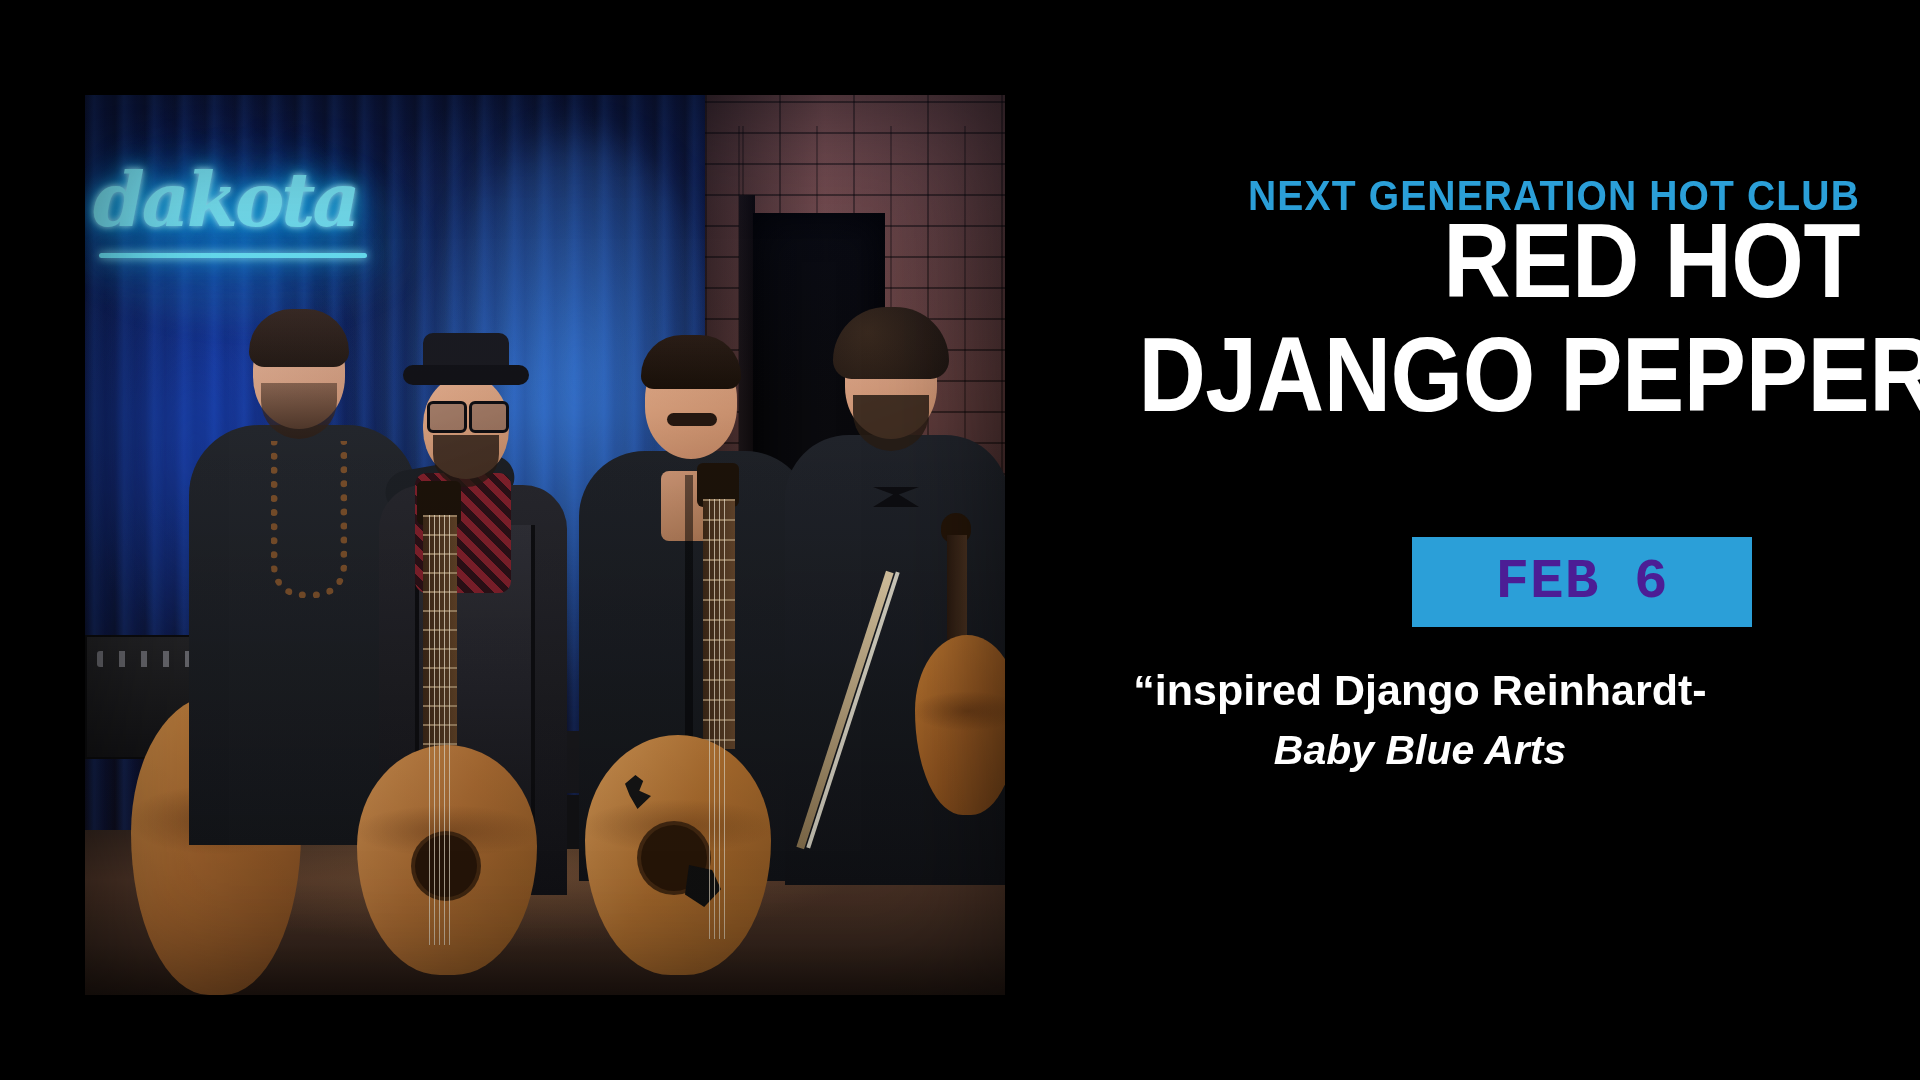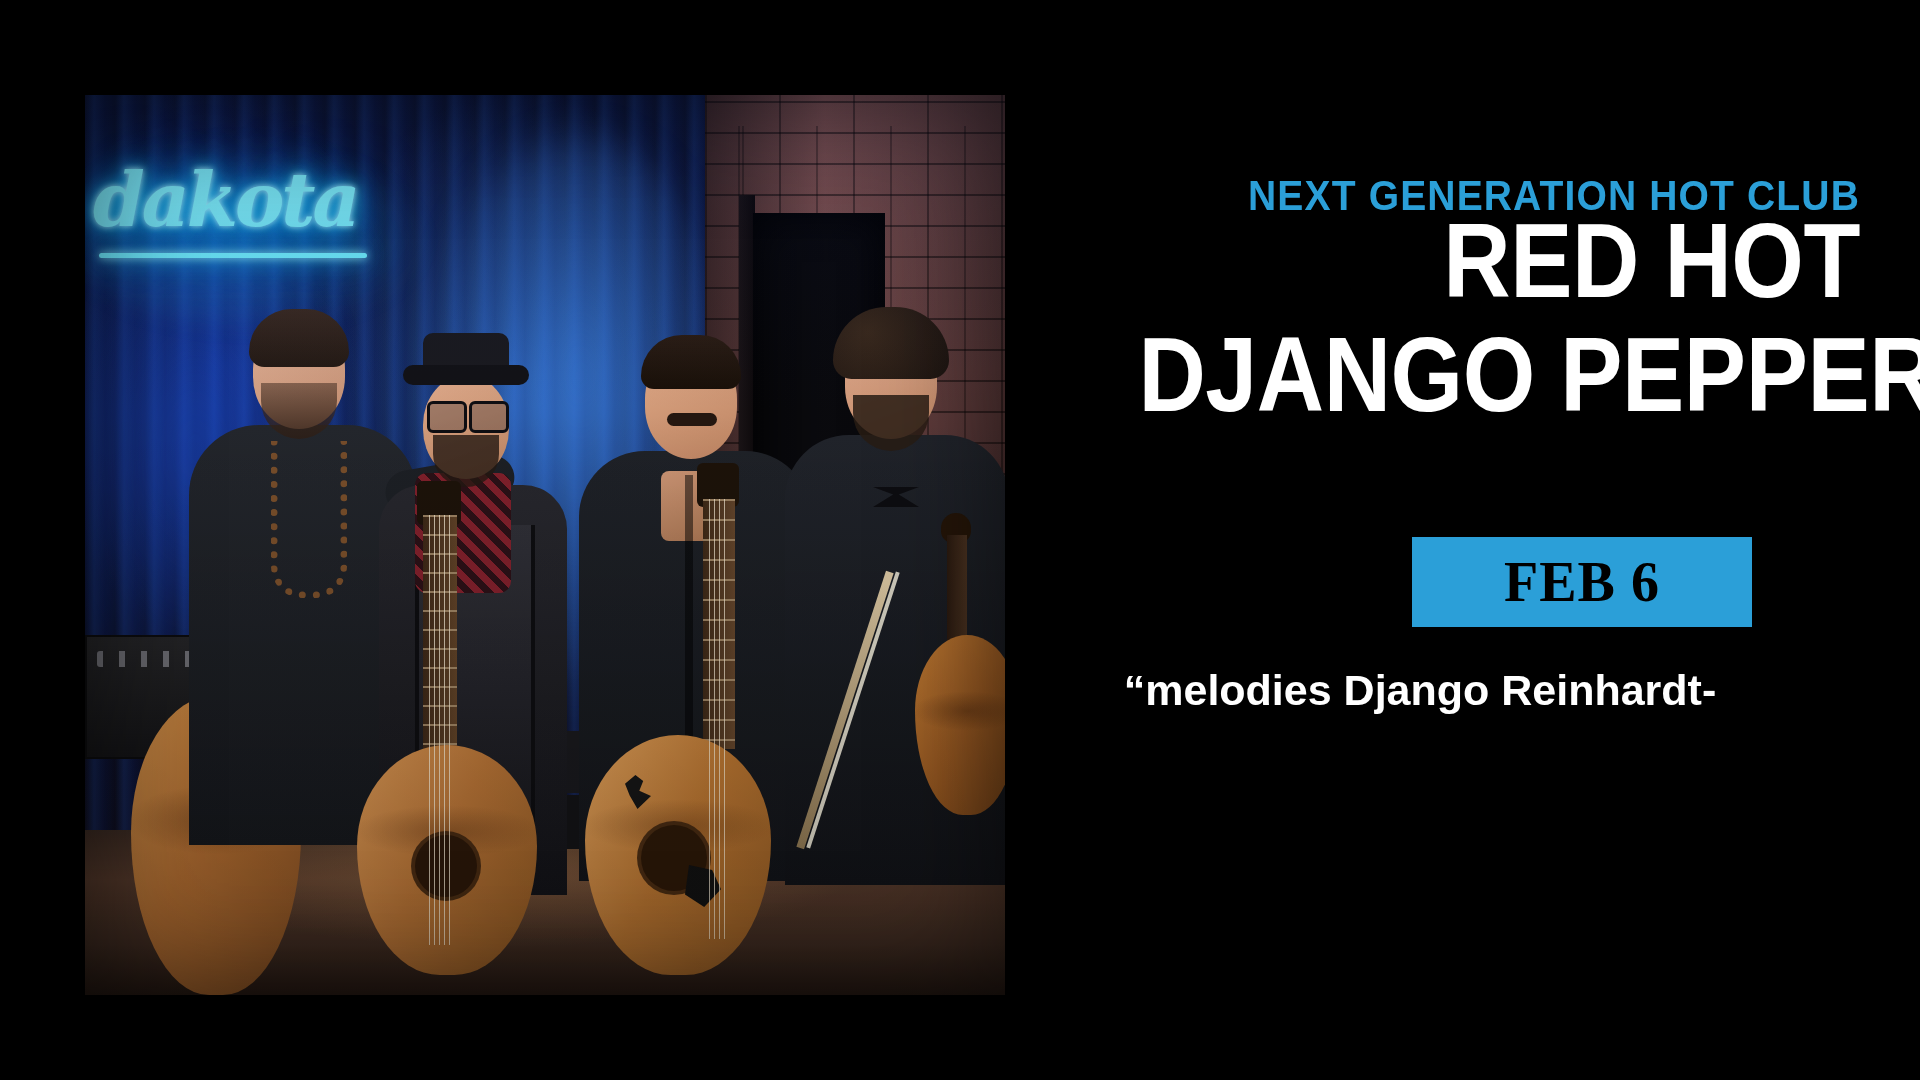--- a/index.html
+++ b/index.html
@@ -161,21 +161,21 @@
     font-family:"Liberation Sans",sans-serif;font-weight:700;font-size:42px;letter-spacing:1.2px;
     color:#2b9fd8;white-space:nowrap;transform:scaleX(.93);transform-origin:right center;}
   .title{position:absolute;right:0;top:206px;width:100%;
     font-family:"Liberation Sans",sans-serif;font-weight:700;color:#ffffff;
     font-size:108px;line-height:108px;letter-spacing:-0.5px;transform:scaleX(.88);transform-origin:right center;}
   .title .l1,.title .l2{display:block;white-space:nowrap;}
   .title .l1{font-size:106px;}
   .title .l2{font-size:106px;margin-top:6px;}
   .badge{position:absolute;right:108px;top:537px;width:340px;height:90px;background:#2b9fd8;}
   .badge-txt{position:absolute;left:0;top:0;width:100%;height:90px;line-height:90px;text-align:center;
-    font-family:Liberation Serif, serif;font-weight:700;font-size:56px;color:#000000;letter-spacing:1px;}
+    font-family:Liberation Mono, monospace;font-weight:700;font-size:56px;color:#4c1d95;letter-spacing:1px;}
   .quote{position:absolute;right:120px;top:662px;width:640px;
     font-family:"Liberation Sans",sans-serif;font-weight:700;font-size:43px;line-height:56px;color:#ffffff;
     text-align:center;}
   .quote .ql{display:block;white-space:nowrap;}
   .attrib{display:block;font-style:italic;font-weight:700;font-size:41px;margin-top:4px;white-space:nowrap;}
 </style>
 </head>
 <body>
 
 <div class="poster">
@@ -276,17 +276,18 @@
     <div class="title">
       <span class="l1">RED HOT</span>
       <span class="l2">DJANGO PEPPERS</span>
     </div>
 
     <div class="badge">
       <div class="badge-txt">FEB 6</div>
     </div>
 
     <div class="quote">
-      <span class="ql">“melodies Django Reinhardt-</span>
+      <span class="ql">“inspired Django Reinhardt-</span>
+      <span class="attrib">Baby Blue Arts</span>
     </div>
 
   </div>
 </div>
 
 </body></html>

